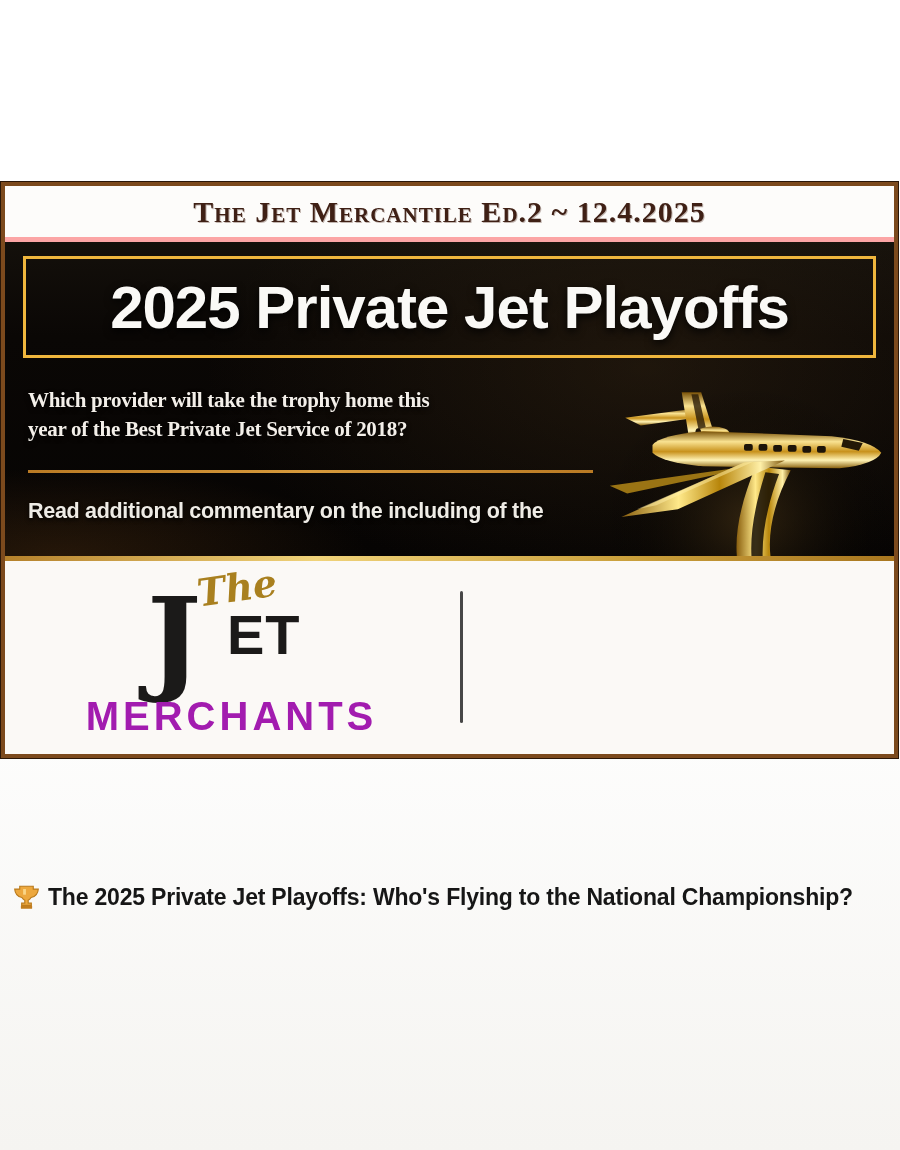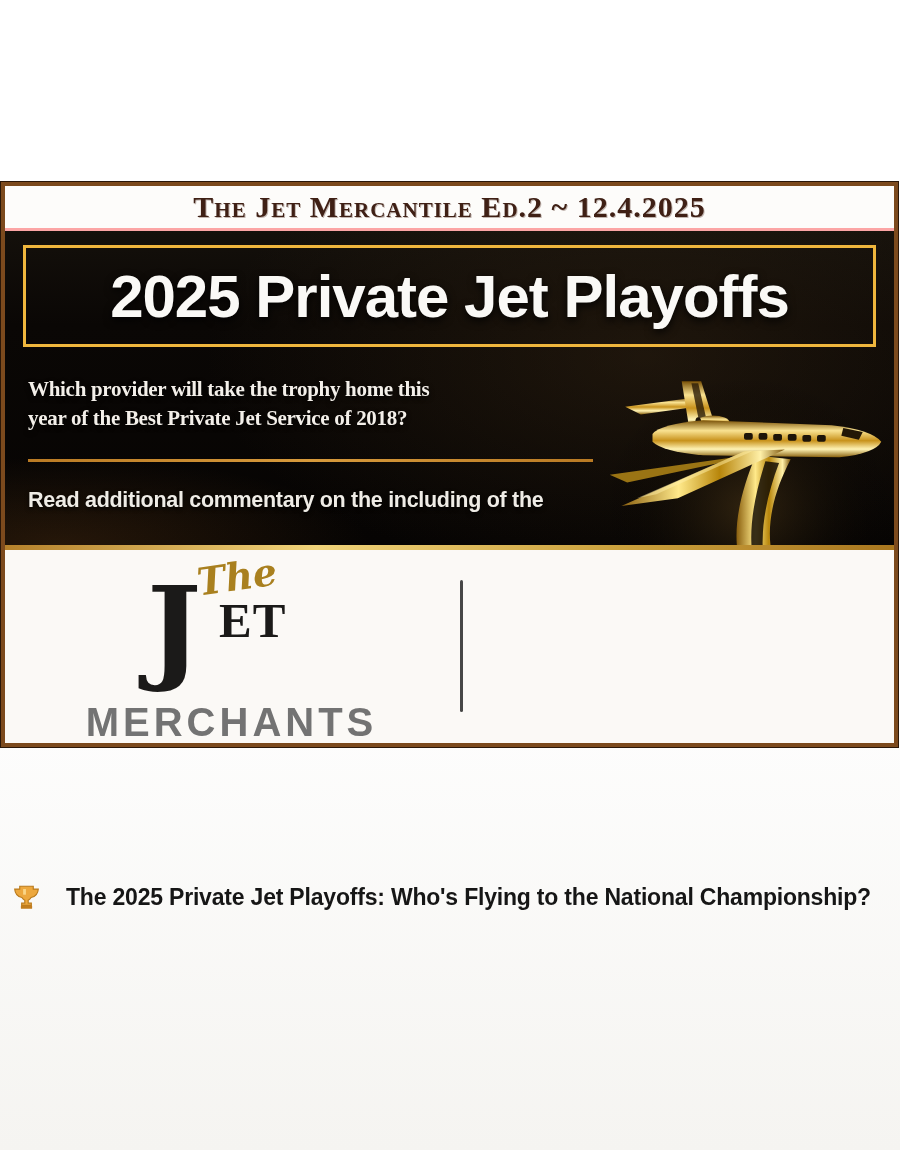--- a/index.html
+++ b/index.html
@@ -12,21 +12,21 @@
 
   
   .card {
     position:absolute; left:1px; top:182px; width:897px;
     border:4px solid #7c4a1d; outline:1px solid #2a1708;
     background:#0b0806;
   }
 
   
   .masthead {
-    height:45px; background:#fdfcfa; border-bottom:3px solid #fca5a5;
+    height:56px; background:#fdfcfa; border-bottom:5px solid #fca5a5;
     display:flex; align-items:center; justify-content:center;
   }
   .masthead-text {
     font-family:"Liberation Serif", serif;
     font-variant:small-caps; font-weight:700; font-size:30px;
     color:#3f2015; letter-spacing:1px;
     text-shadow:1px 1px 0 rgba(60,20,5,.30);
   }
 
   
@@ -76,43 +76,43 @@
     position:absolute; top:8px; left:192px;
     font-family:"DejaVu Serif", serif; font-style:italic; font-weight:700;
     font-size:38px; color:#a9801f; transform:rotate(-8deg); line-height:1;
   }
   .logo-j {
     position:absolute; top:20px; left:142px;
     font-family:"DejaVu Serif", serif; font-weight:700;
     font-size:115px; line-height:1;
   }
   .logo-et {
-    position:absolute; top:46px; left:214px;
-    font-family:Liberation Serif, serif; font-weight:700;
-    font-size:49px; line-height:1; letter-spacing:1px;
+    position:absolute; top:46px; left:222px;
+    font-family:Liberation Sans, sans-serif; font-weight:700;
+    font-size:56px; line-height:1; letter-spacing:1px;
   }
   .logo-merchants {
-    position:absolute; top:150px; left:0; width:100%; text-align:center;
-    font-weight:700; font-size:40px; letter-spacing:4px; color:#737373;
+    position:absolute; top:133px; left:0; width:100%; text-align:center;
+    font-weight:700; font-size:40px; letter-spacing:4px; color:#a21caf;
   }
   .brand-divider {
     position:absolute; left:455px; top:30px; height:132px; width:3px;
     background:#474747; border-radius:2px;
   }
   .tagline {
     position:absolute; left:468px; right:8px; top:40px; text-align:center;
     font-family:"DejaVu Serif", serif; font-weight:700;
     font-size:37px; line-height:1.45; color:#121212; letter-spacing:-0.5px;
   }
   .tagline span { display:block; white-space:nowrap; }
 
   
   .caption {
     position:absolute; left:13px; top:884px; width:874px;
-    display:flex; align-items:center; gap:26px;
+    display:flex; align-items:center; gap:8px;
   }
   .caption-text {
     font-weight:700; font-size:23px; letter-spacing:-0.2px; color:#161616;
   }
 </style>
 </head>
 <body>
 
 <div class="card">
 

